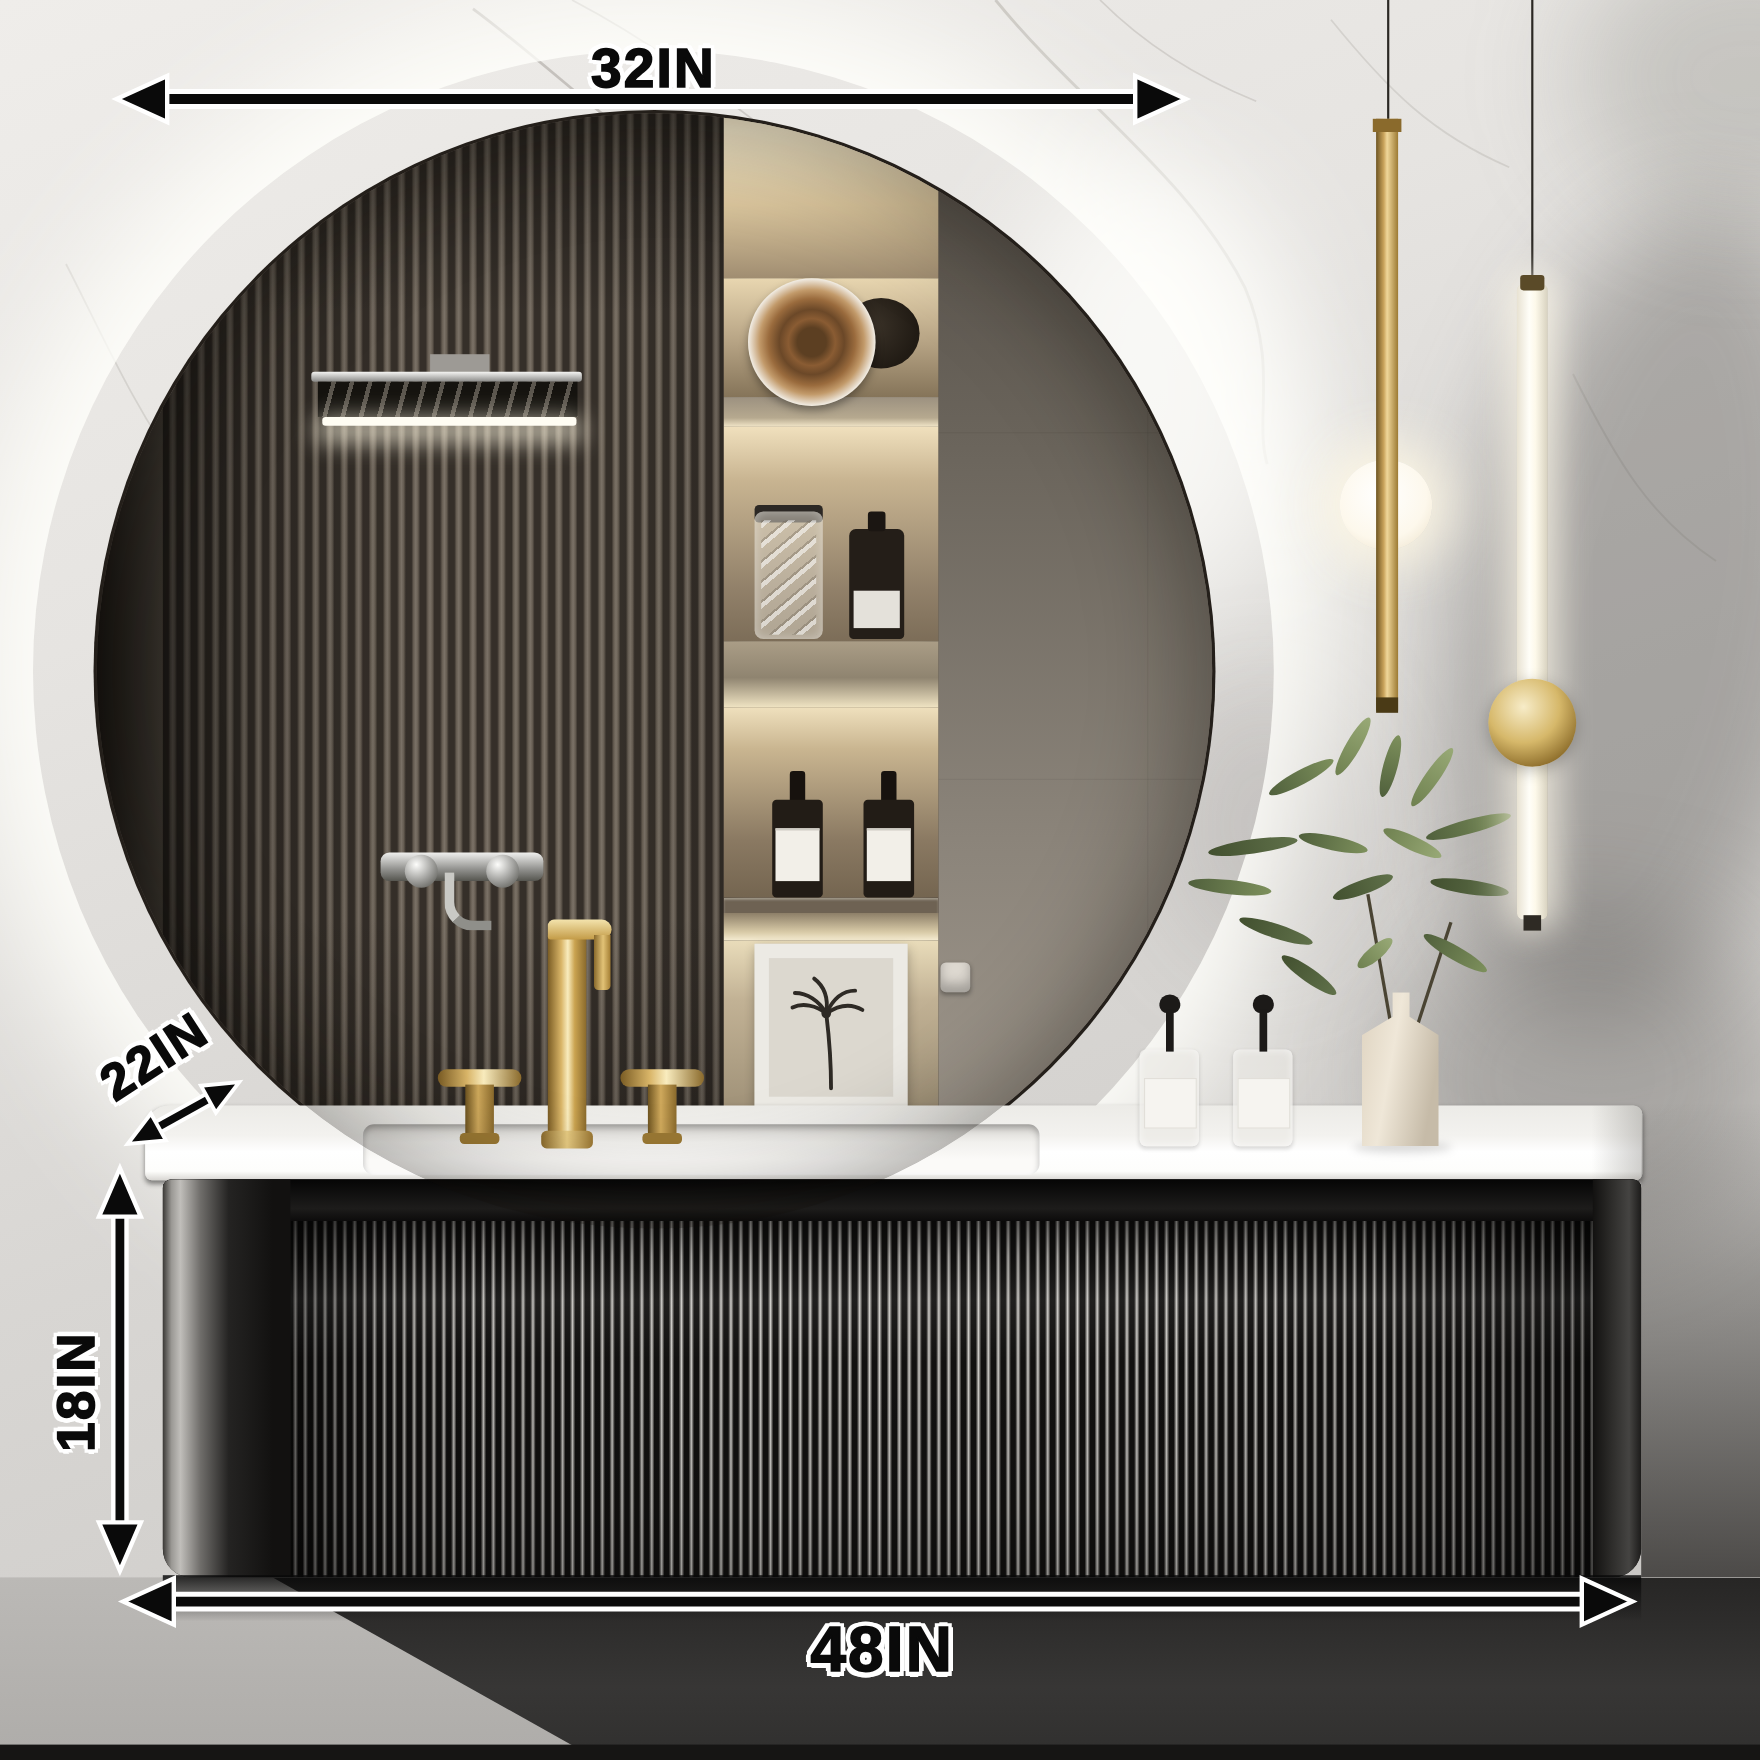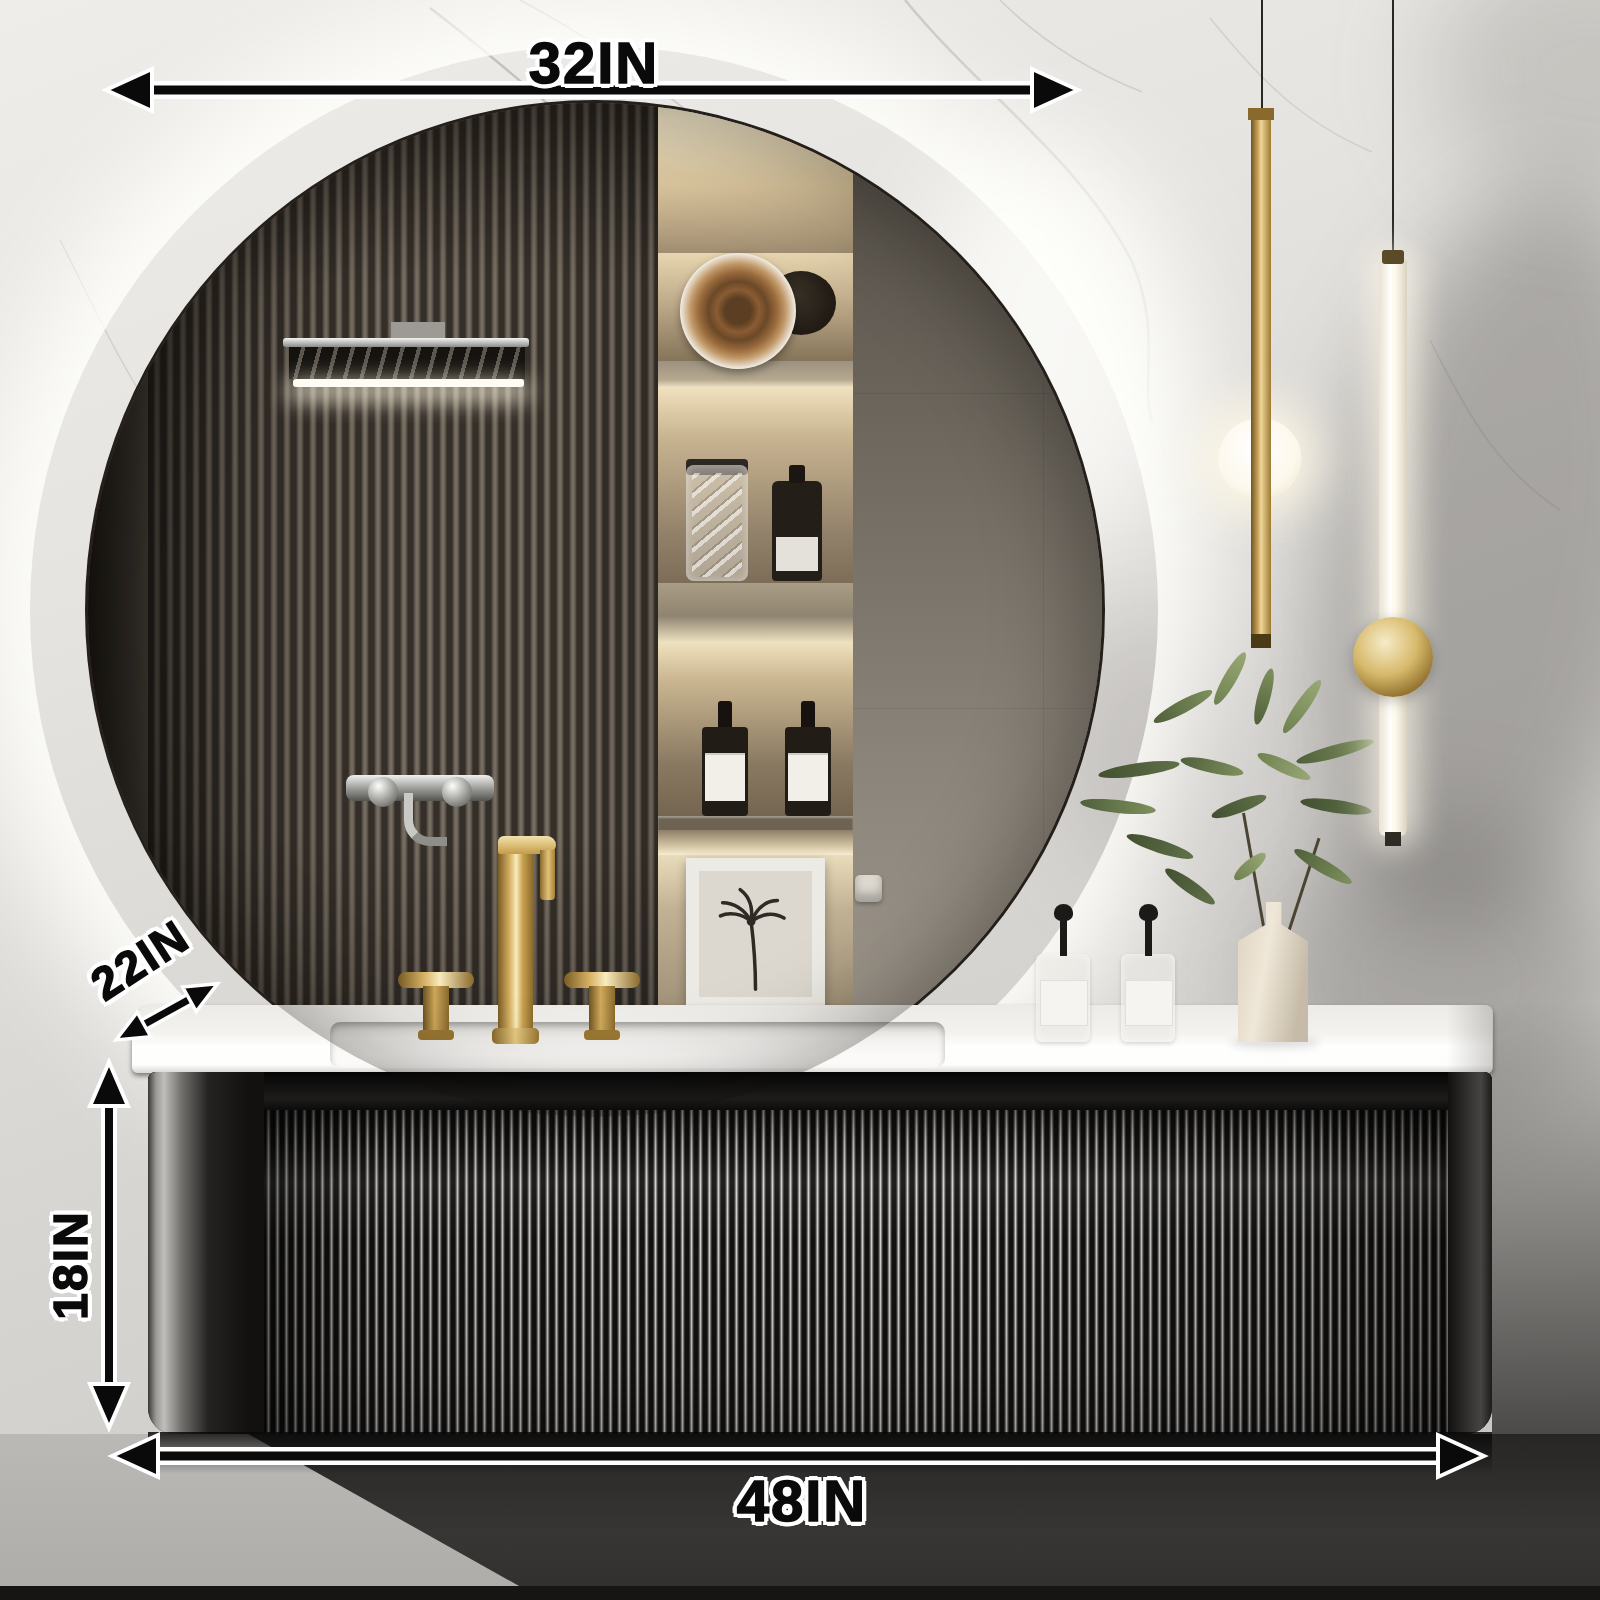--- a/index.html
+++ b/index.html
@@ -176,21 +176,21 @@
   .tube-b-capbot{left:1385px;top:832px;width:16px;height:14px;background:#2e2a24;}
   .globe-b{left:1353px;top:617px;width:80px;height:80px;border-radius:50%;
       background:radial-gradient(circle at 40% 32%,#f7ecc8,#d6b86a 45%,#8a6a28 80%,#5e4716);
       box-shadow:0 4px 14px rgba(0,0,0,.25);}
 
   
   .anno-svg{position:absolute;inset:0;pointer-events:none;z-index:30;}
   .dim-label{position:absolute;z-index:31;font-weight:bold;color:#0a0a0a;letter-spacing:2px;
       -webkit-text-stroke:1.5px #0a0a0a;transform:translate(-50%,-50%);
       text-shadow:-4px -4px 0 #fff,4px -4px 0 #fff,-4px 4px 0 #fff,4px 4px 0 #fff,-5px 0 0 #fff,5px 0 0 #fff,0 -5px 0 #fff,0 5px 0 #fff;}
-  .lbl-32{left:594px;top:62px;font-size:58px;}
+  .lbl-32{left:594px;top:62px;font-size:50px;}
   .lbl-22{left:140px;top:960px;font-size:46px;transform:translate(-50%,-50%) rotate(-33deg);}
   .lbl-18{left:70px;top:1265px;font-size:48px;transform:translate(-50%,-50%) rotate(-90deg);}
   .lbl-48{left:802px;top:1500px;font-size:58px;}
 </style>
 </head>
 <body>
 
 <div class="stage">
 
   <svg class="veins" width="1600" height="1600" viewBox="0 0 1600 1600">

